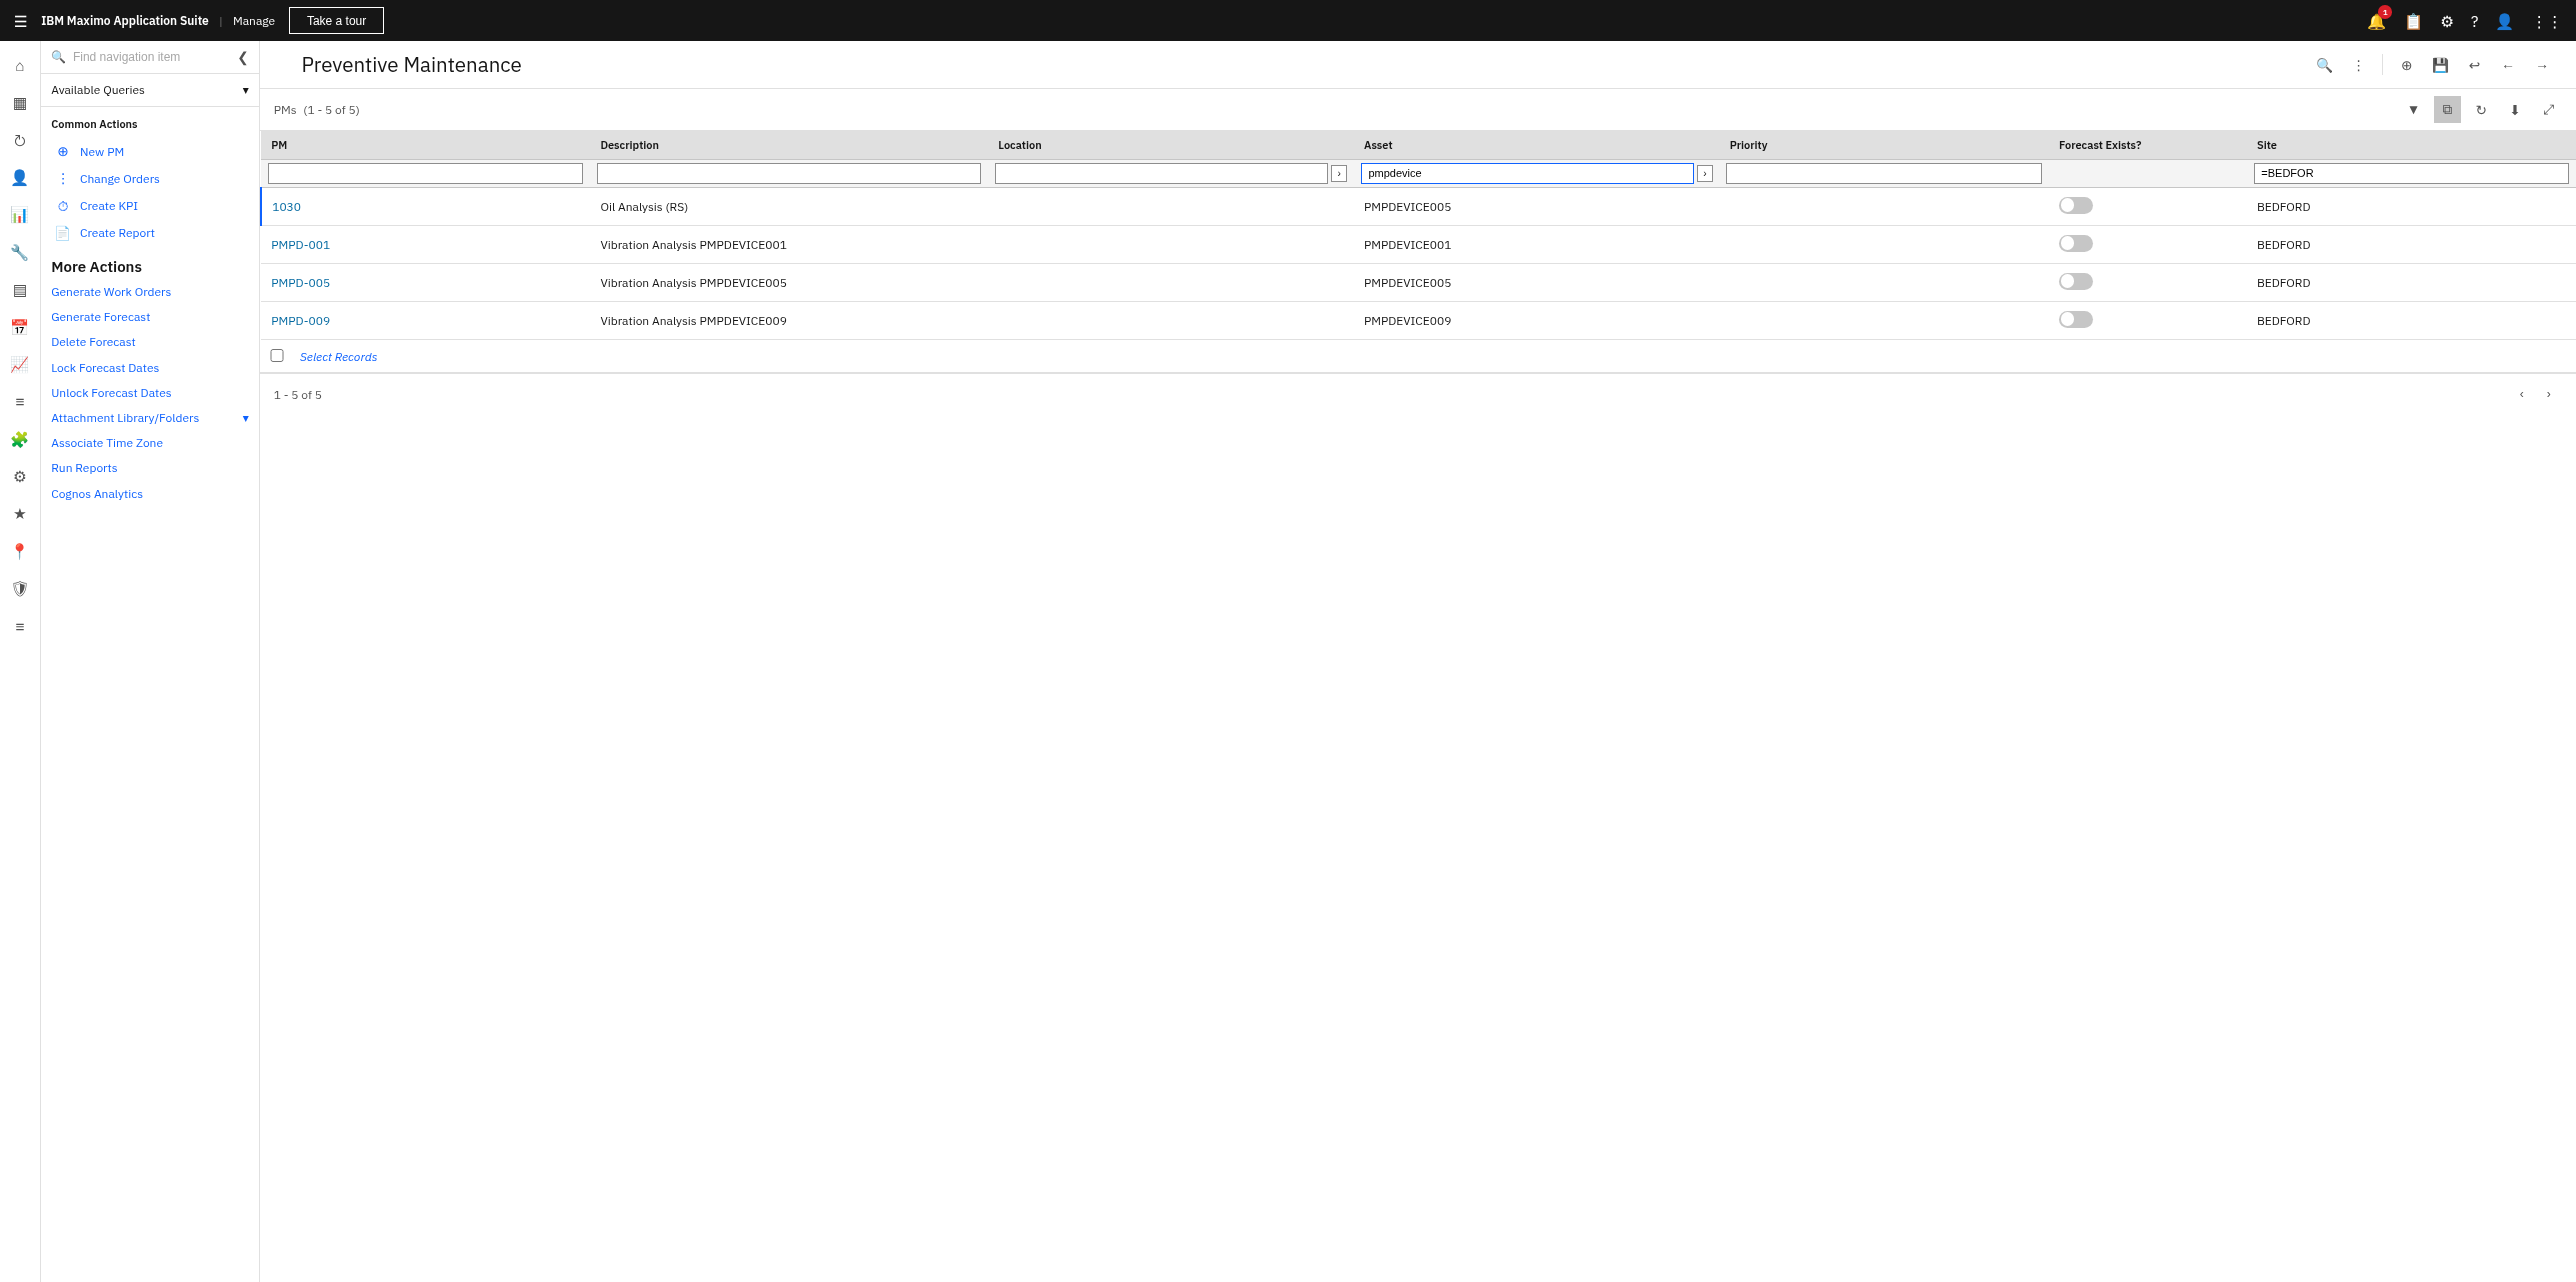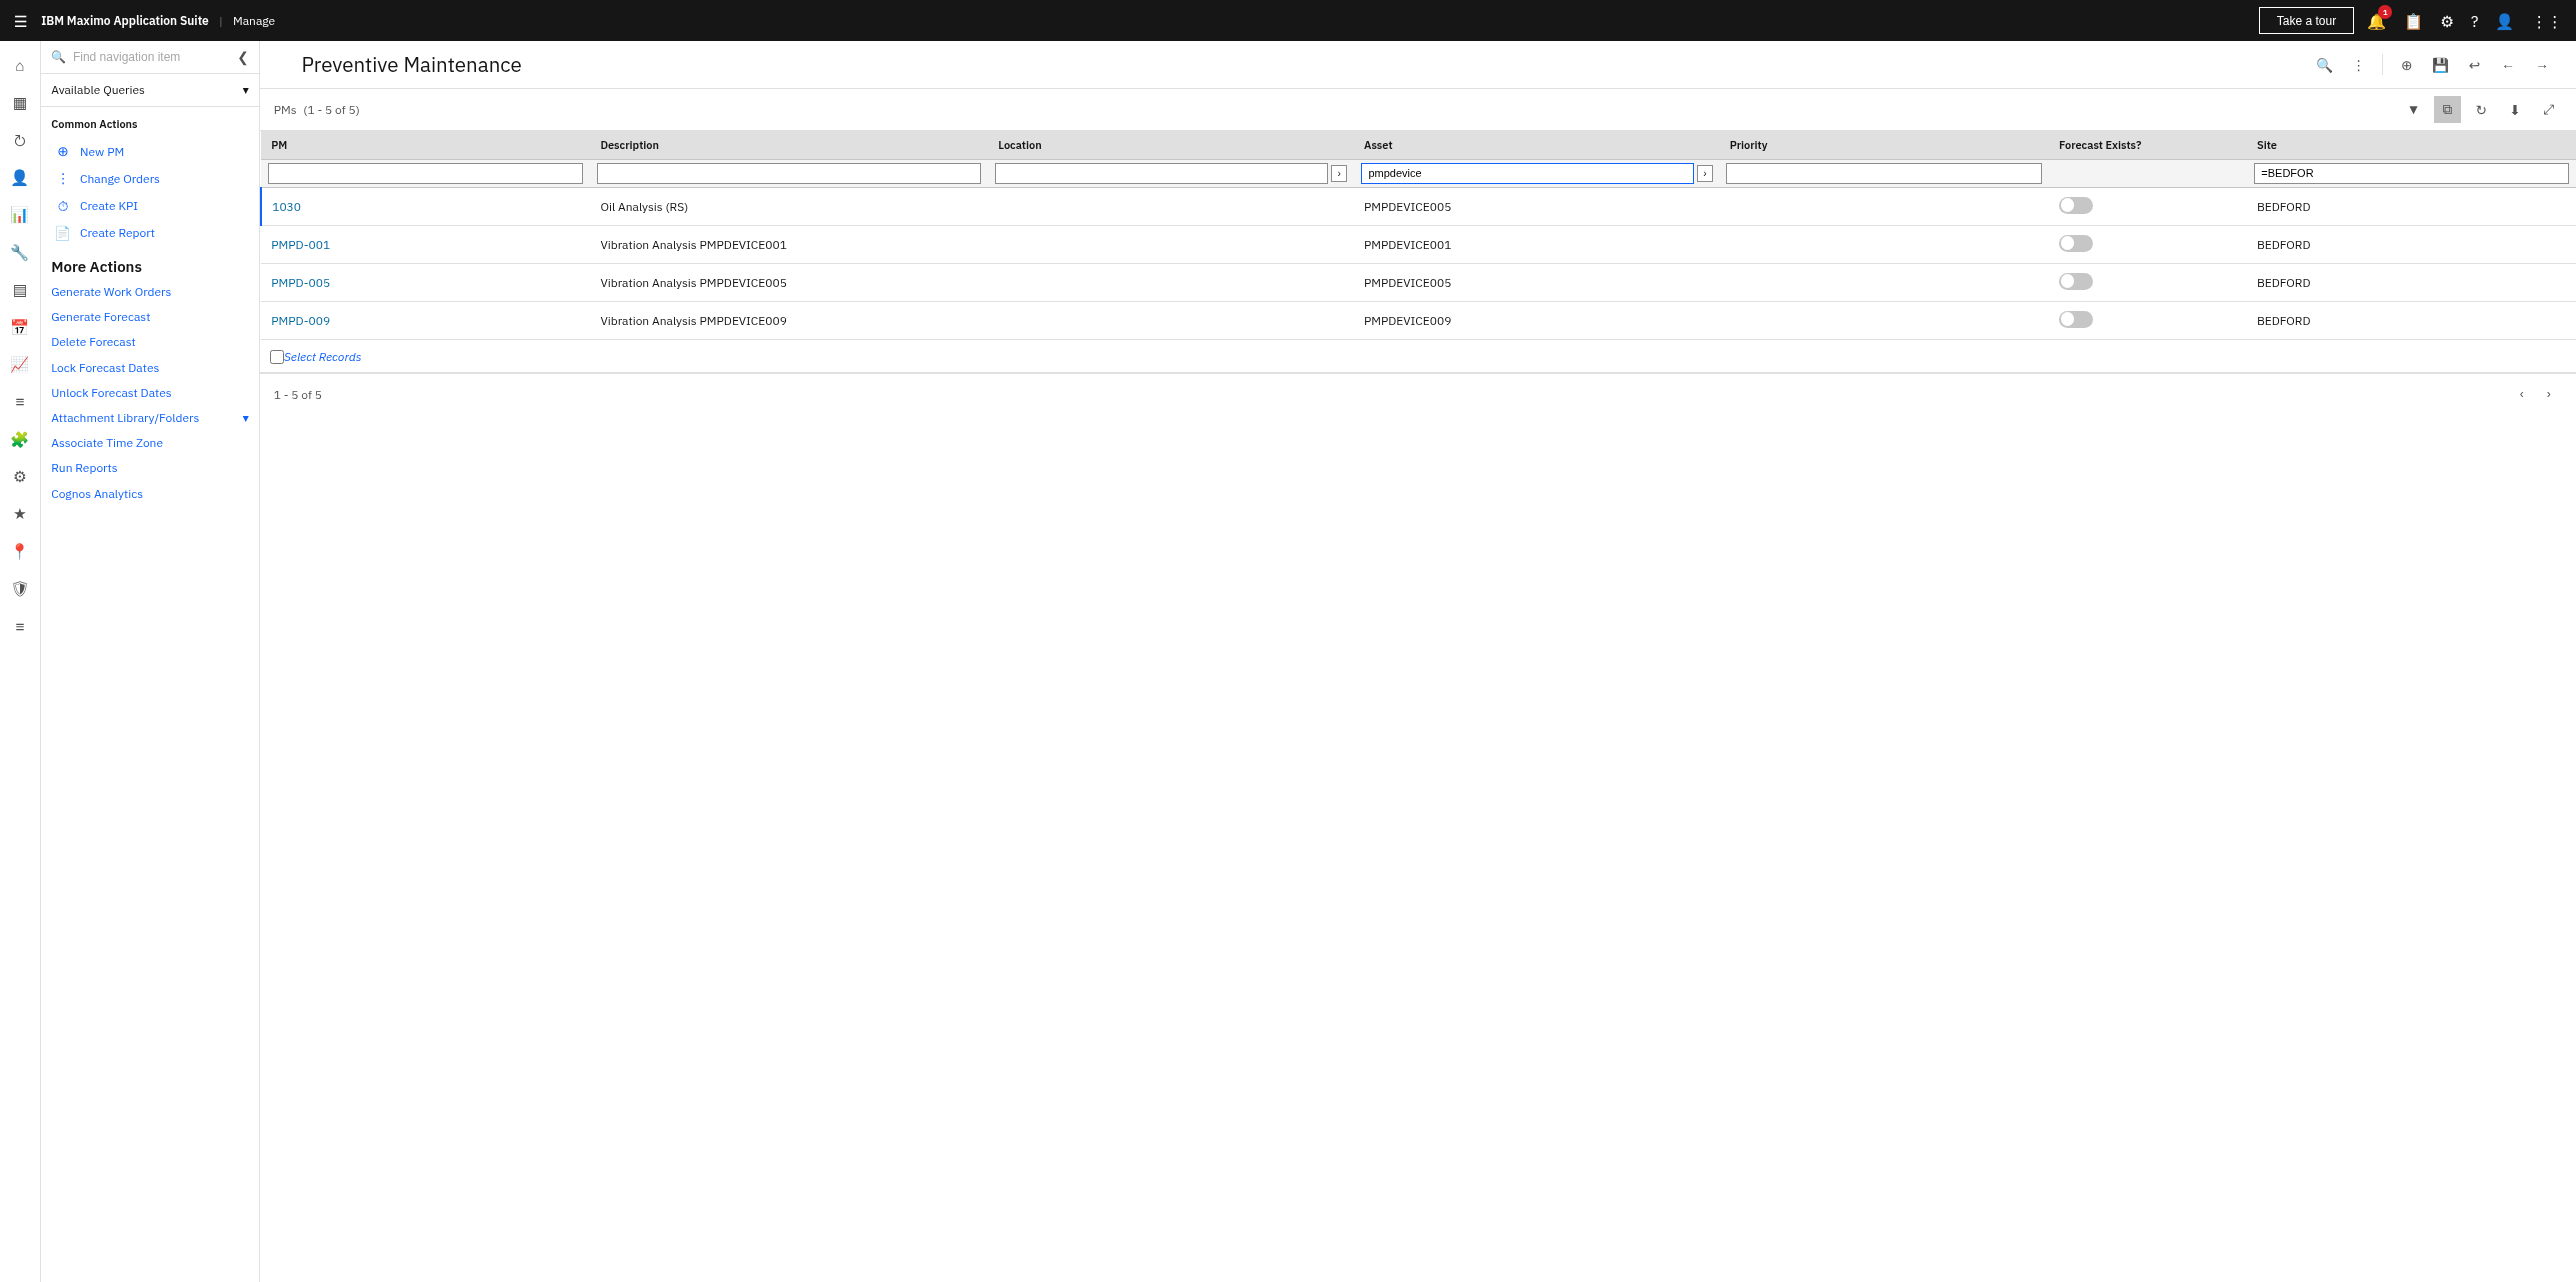--- a/index.html
+++ b/index.html
@@ -16,21 +16,21 @@
       gap: 13.7px;
       position: fixed;
       top: 0; left: 0; right: 0;
       z-index: 100;
     }
     .topbar-menu-icon { cursor: pointer; font-size: 15.4px; color: #fff; }
     .topbar-brand { display: flex; align-items: center; gap: 10.2px; font-size: 12px; color: #fff; }
     .topbar-brand-name { font-weight: 600; }
     .topbar-divider { color: #6f6f6f; }
     .topbar-manage { color: #fff; font-size: 12px; }
-    .topbar-center { flex: 1; display: flex; justify-content: flex-end; }
+    .topbar-center { flex: 1; display: flex; justify-content: flex-start; }
     .take-tour-btn {
       background: #161616;
       border: 1.7px solid #fff;
       color: #fff;
       padding: 5.1px 17px;
       font-size: 12px;
       cursor: pointer;
       font-weight: 500;
     }
     .topbar-actions { display: flex; align-items: center; gap: 17px; margin-left: auto; }
@@ -267,24 +267,24 @@
       width: 13.7px; height: 13.7px;
       border-radius: 50%;
       background: #fff;
       position: absolute;
       left: 1.7px;
       transition: left 0.2s;
     }
 
     .select-records-row {
       display: flex;
-      align-items: flex-end;
+      align-items: flex-start;
       padding: 8.5px 10.2px;
       border-bottom: 0.9px solid #e0e0e0;
-      gap: 0;
+      gap: 16px;
     }
     .select-checkbox {
       width: 13.7px; height: 13.7px;
       border: 0.9px solid #525252;
       cursor: pointer;
     }
     .select-records-link { color: #0f62fe; font-size: 12px; cursor: pointer; font-style: italic; }
 
     .table-footer {
       display: flex;

